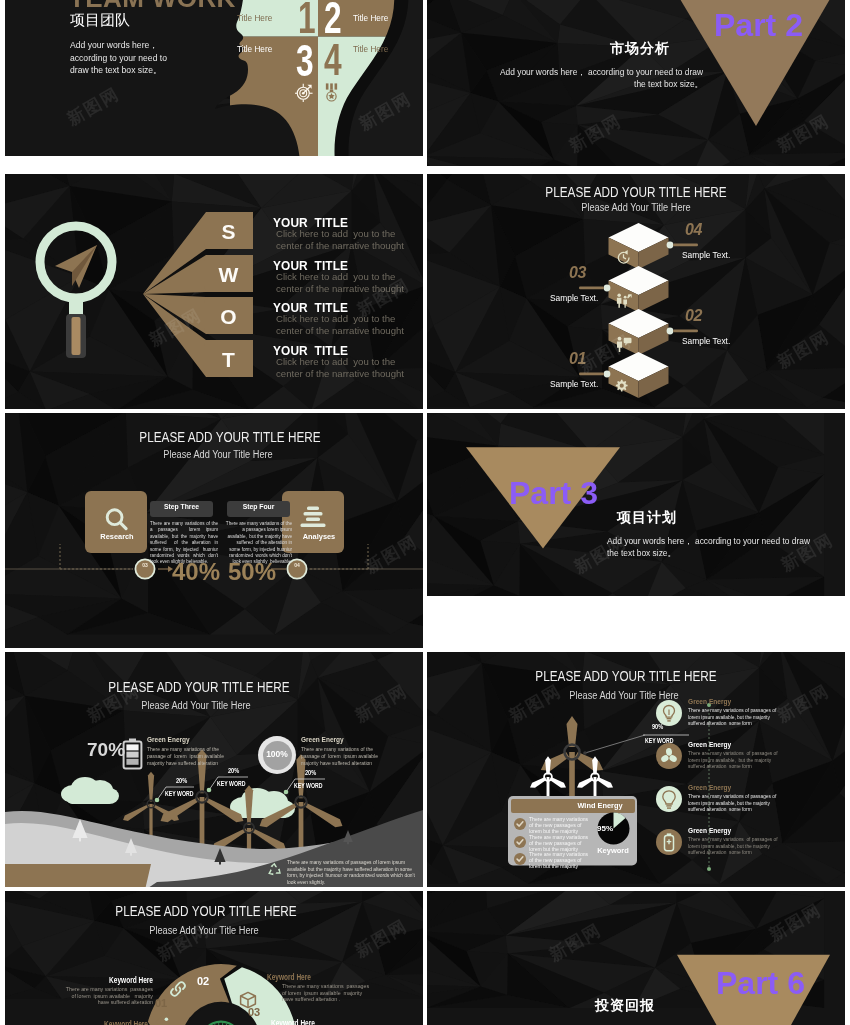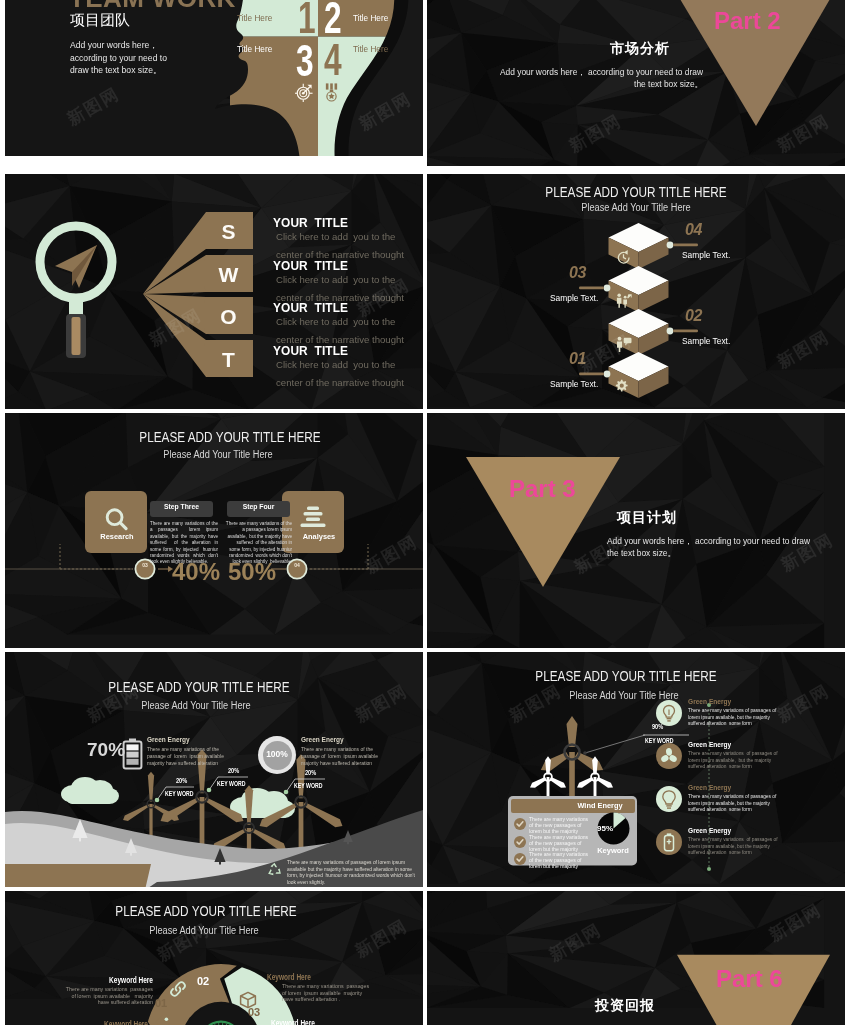--- a/index.html
+++ b/index.html
@@ -19,28 +19,28 @@
   transform:scaleX(.92);transform-origin:50% 0;}
 
 
 .s1-en{color:#8a7354;font-weight:700;font-size:26px;letter-spacing:.4px;}
 .s1-cn{color:#ffffff;font-weight:500;font-size:15px;letter-spacing:0px;}
 .s1-body{color:#e8e8e8;font-size:8.6px;line-height:12.5px;}
 .q-num{font-weight:700;font-family:"Liberation Sans",sans-serif;transform:scaleX(.72);transform-origin:0 0;line-height:1;}
 .q-title{font-size:8.2px;}
 
 
-.part-lbl{font-weight:700;color:#ec4899;font-size:24px;letter-spacing:0px;}
+.part-lbl{font-weight:700;color:#8b5cf6;font-size:32px;letter-spacing:0px;}
 .part-cn{color:#fff;font-weight:700;font-size:14px;letter-spacing:1px;}
 .part-body{color:#e6e6e6;font-size:8.4px;line-height:12px;}
 
 
 .swot-l{color:#fdfbf7;font-weight:700;font-size:21px;}
 .swot-t{color:#ffffff;font-weight:700;font-size:12.8px;letter-spacing:.1px;transform:scaleX(.93);transform-origin:0 0;}
-.swot-d{color:#6f6a5f;font-size:9.6px;line-height:18px;}
+.swot-d{color:#6f6a5f;font-size:9.6px;line-height:12px;}
 
 
 .bx-num{font-weight:700;font-size:16px;font-style:italic;letter-spacing:-.5px;}
 .bx-lbl{color:#fff;font-size:8.4px;}
 
 
 .pr-card-lbl{color:#fff;font-weight:700;font-size:7.4px;}
 .pr-step-lbl{color:#fff;font-weight:700;font-size:6.8px;}
 .pr-step-body{color:#dcdcdc;font-size:4.6px;line-height:6.4px;text-align:justify;}
 .pr-pct{color:#9c8258;font-weight:700;font-size:24px;}
@@ -772,21 +772,21 @@
       <div class="tx pr-step-lbl" style="left:145px;top:90px;width:63px;text-align:center;">Step Three</div>
       <div class="tx pr-step-lbl" style="left:222px;top:90px;width:63px;text-align:center;">Step Four</div>
       <div class="tx pr-step-body" style="left:145px;top:108px;width:68px;">There are many variations of the a passages  lorem ipsum available, but the majority have suffered  of the alteration in some form, by injected  huoniur randomized words which don't look even slightly believable.</div>
       <div class="tx pr-step-body" style="left:219px;top:108px;width:68px;text-align:right;">There are many variations of the a passages lorem ipsum available,  but the majority have suffered  of the alteration in some form, by injected huoniur randomized  words which don't look even slightly  believable.</div>
       <div class="tx pr-mk" style="left:135px;top:150px;width:10px;word-break:break-all;">03</div>
       <div class="tx pr-mk" style="left:287px;top:150px;width:10px;word-break:break-all;">04</div>
       <div class="tx pr-pct" style="left:167px;top:145px;">40%</div>
       <div class="tx pr-pct" style="left:223px;top:145px;">50%</div>
       <div class="wm" style="left:358px;top:130px;font-size:17px;color:rgba(255,255,255,0.085)">新图网</div>
     </div>
-<div class="cell" style="left:427px;top:413px;width:418px;height:235px">
+<div class="cell" style="left:427px;top:413px;width:418px;height:183px">
       <svg class="bgsvg" viewBox="0 0 1000 560" preserveAspectRatio="none">
         <g transform="translate(-300,-90) scale(1.25)">
           <polygon points="0,0 145,0 80,67" fill="#080808"></polygon>
           <polygon points="145,0 176,122 80,67" fill="#0d0d0d"></polygon>
           <polygon points="176,122 0,169 80,67" fill="#101010"></polygon>
           <polygon points="0,169 0,0 80,67" fill="#0c0c0c"></polygon>
           <polygon points="145,0 284,0 262,71" fill="#1a1a1a"></polygon>
           <polygon points="284,0 376,152 262,71" fill="#151515"></polygon>
           <polygon points="376,152 176,122 262,71" fill="#131313"></polygon>
           <polygon points="176,122 145,0 262,71" fill="#121212"></polygon>

